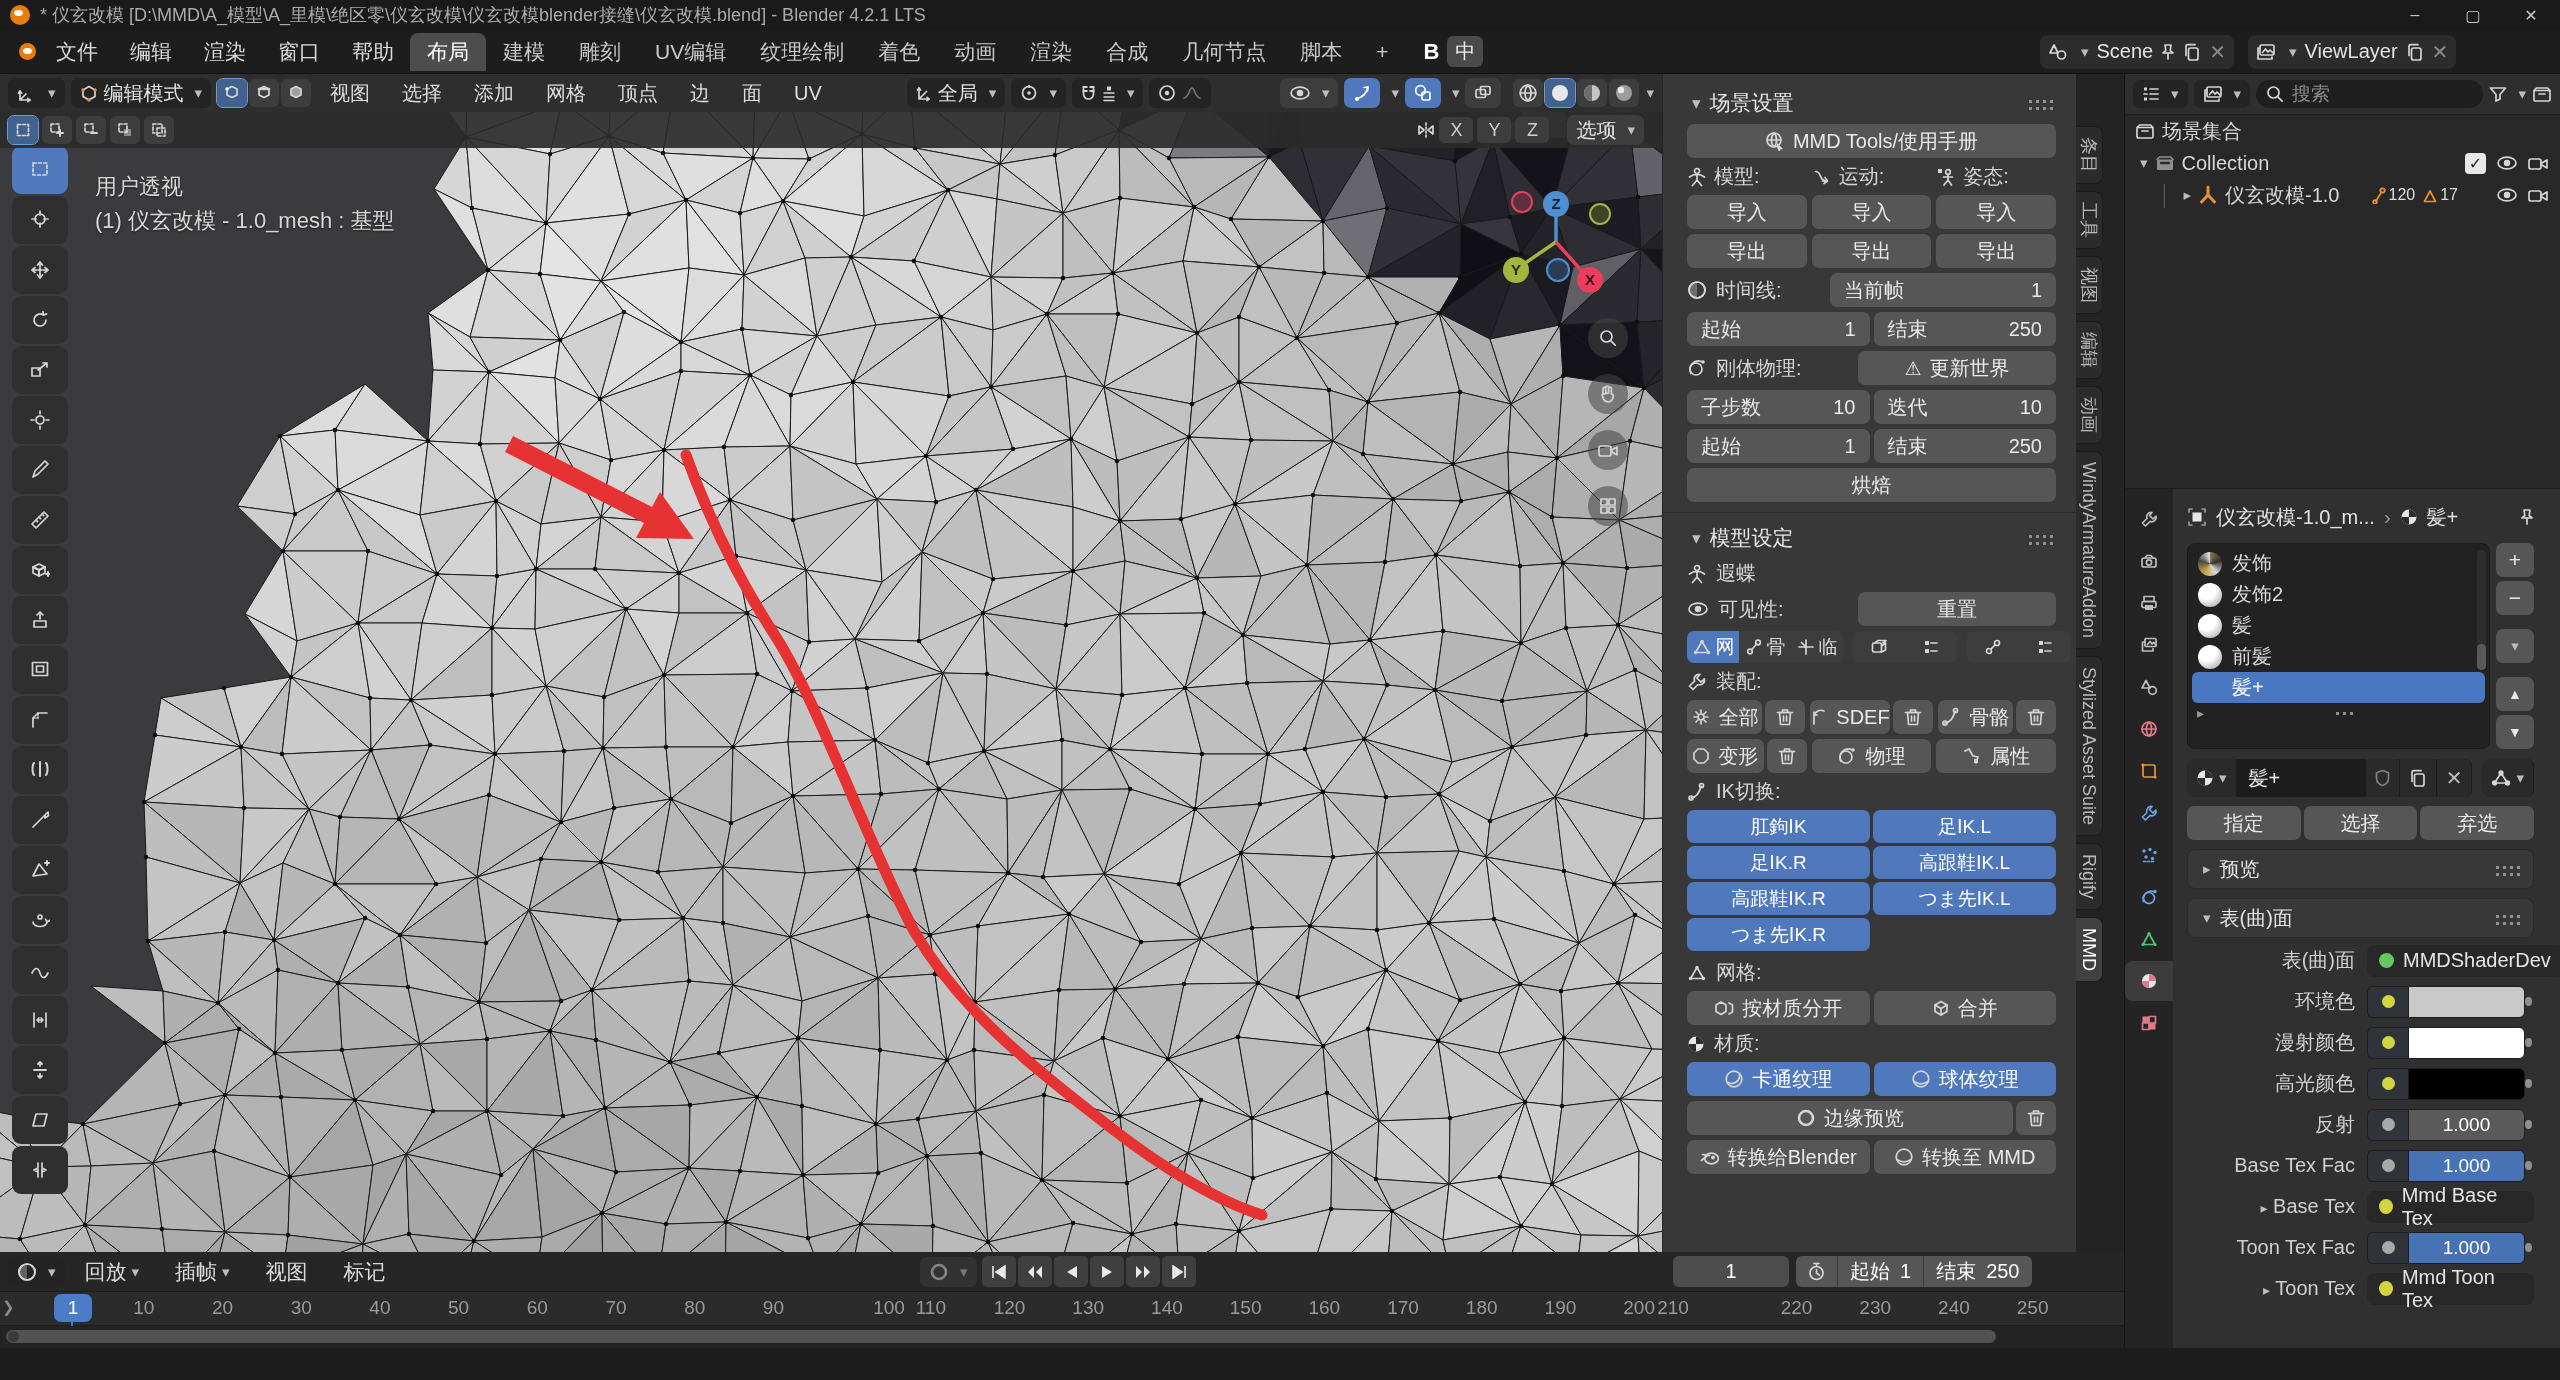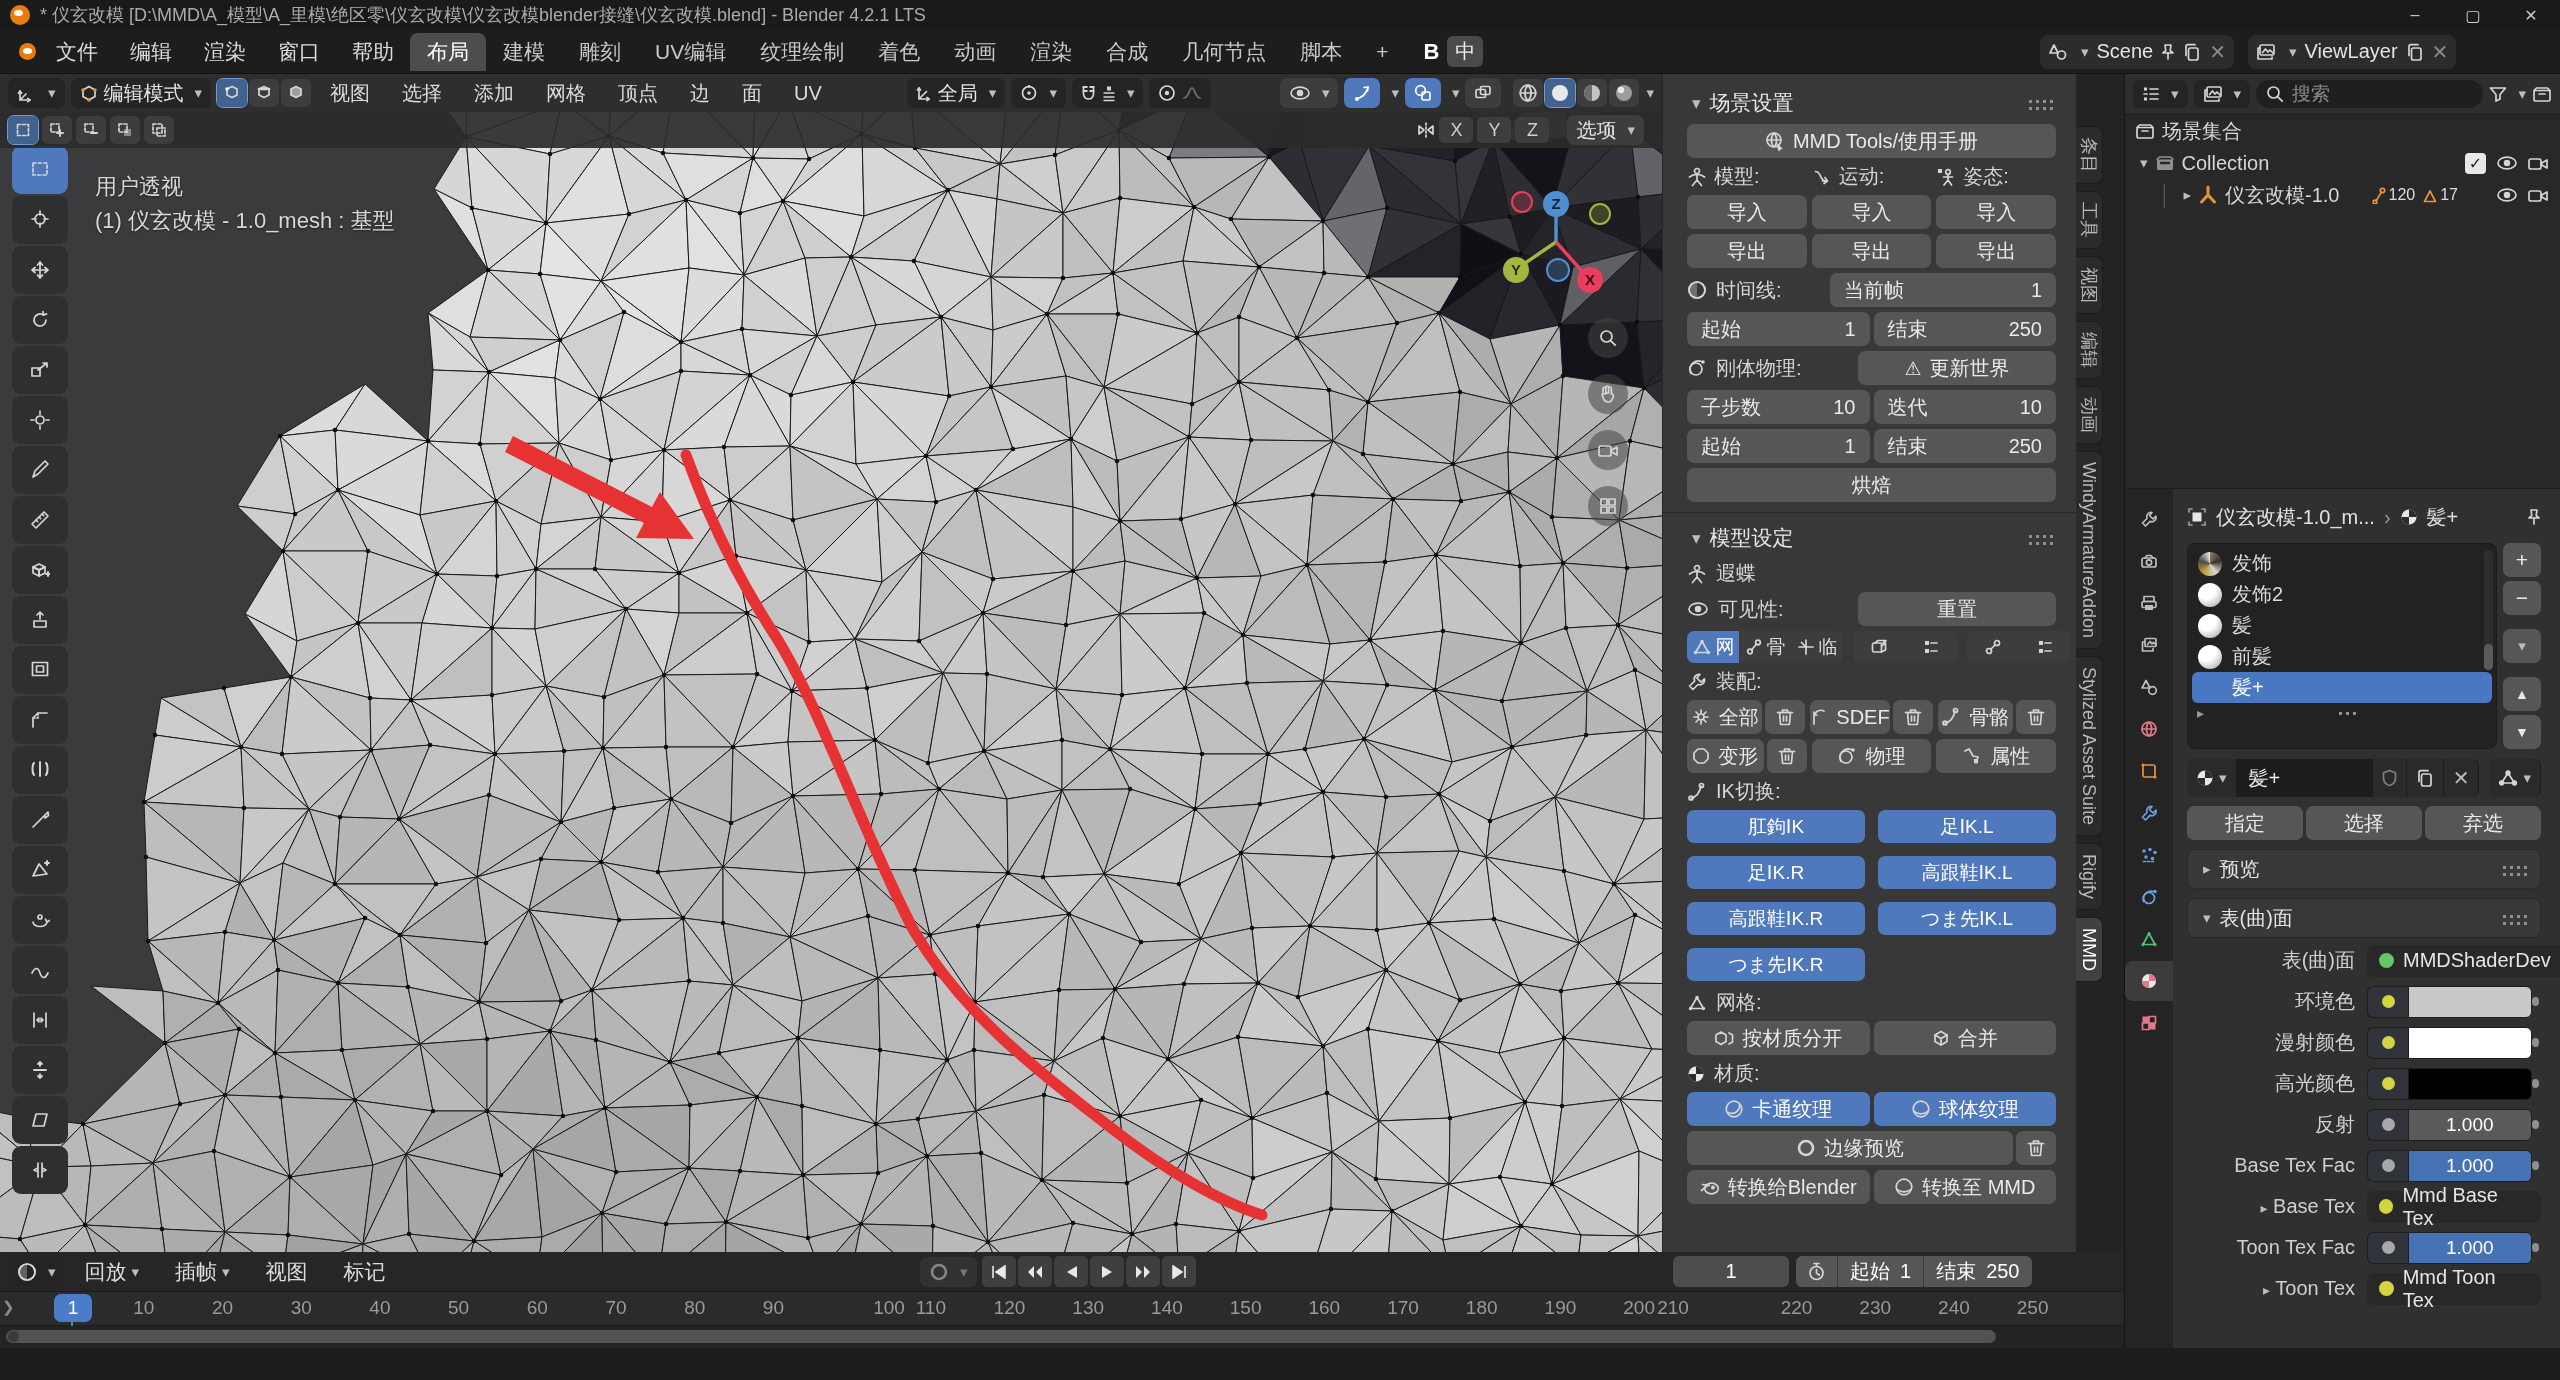--- a/index.html
+++ b/index.html
@@ -91,21 +91,21 @@
   .cbx{width:21px;height:21px;background:#e8e8e8;border-radius:4px;color:#222;font-size:16px;display:flex;
        align-items:center;justify-content:center;font-weight:bold;}
   .badge{display:flex;align-items:flex-end;gap:2px;color:#dcdcdc;font-size:16px;}
   
   .props{left:2124px;top:488px;width:436px;height:860px;background:#303030;border-left:1px solid #151515;
          border-top:1px solid #1d1d1d;box-sizing:border-box;z-index:5;overflow:hidden;}
   .proptabs{position:absolute;left:0;top:0;width:48px;height:860px;background:#242424;display:flex;
             flex-direction:column;align-items:center;padding-top:10px;gap:2px;box-sizing:border-box;}
   .ptab{width:48px;height:40px;display:flex;align-items:center;justify-content:center;}
   .ptab.active{background:#3c3c3c;border-radius:8px 0 0 8px;}
-  .propbody{position:absolute;left:48px;top:0;width:388px;height:860px;padding:8px 20px 0 14px;box-sizing:border-box;}
+  .propbody{position:absolute;left:48px;top:0;width:388px;height:860px;padding:8px 27px 0 14px;box-sizing:border-box;}
   .crumb{display:flex;align-items:center;gap:9px;height:40px;color:#e3e3e3;font-size:20px;}
   .slotwrap{display:flex;gap:6px;margin-top:6px;}
   .slotlist{flex:1;background:#222;border:1px solid #1b1b1b;border-radius:8px;padding:4px 4px 0 4px;position:relative;}
   .slotrow{display:flex;align-items:center;gap:10px;height:31px;padding-left:6px;border-radius:6px;color:#d9d9d9;font-size:20px;}
   .slotrow.sel{background:#4a77c2;color:#fff;}
   .slot-sph{width:24px;height:24px;border-radius:50%;background:radial-gradient(circle at 35% 28%,#fff 0 40%,#d9d9d9 62%,#9d9d9d 100%);flex:none;}
   .slot-sph.tex{background:conic-gradient(#8a7a5c,#35302a,#d8d8d8,#c0a23c,#4a4a42,#e8e8e8);}
   .slotside{display:flex;flex-direction:column;gap:4px;width:38px;flex:none;}
   .sbtn{width:38px;height:34px;background:#565656;border-radius:7px;color:#e9e9e9;display:flex;align-items:center;
         justify-content:center;font-size:21px;}
@@ -2233,21 +2233,21 @@
     <div class="nrow">
         <span class="ic">
           <svg width="20" height="20" viewBox="0 0 20 20" fill="none" stroke="#d5d5d5" stroke-width="1.7" stroke-linecap="round" stroke-linejoin="round">
             <path d="M4 16C10 15 13 9 14 4"></path>
             <circle cx="14.5" cy="3.5" r="2"></circle>
             <circle cx="4" cy="16" r="2"></circle>
           </svg>
         </span>
         <span class="lbl">IK切换:</span>
       </div>
-    <div class="g2" style="gap:13px">
+    <div class="g2" style="gap:3px">
       <span class="btn blue ikb">肛鉤ⅠK</span>
       <span class="btn blue ikb">足ⅠK.L</span>
       <span class="btn blue ikb">足ⅠK.R</span>
       <span class="btn blue ikb">高跟鞋ⅠK.L</span>
       <span class="btn blue ikb">高跟鞋ⅠK.R</span>
       <span class="btn blue ikb">つま先ⅠK.L</span>
       <span class="btn blue ikb">つま先ⅠK.R</span>
     </div>
     <div class="nrow" style="margin-top:8px">
         <span class="ic">

